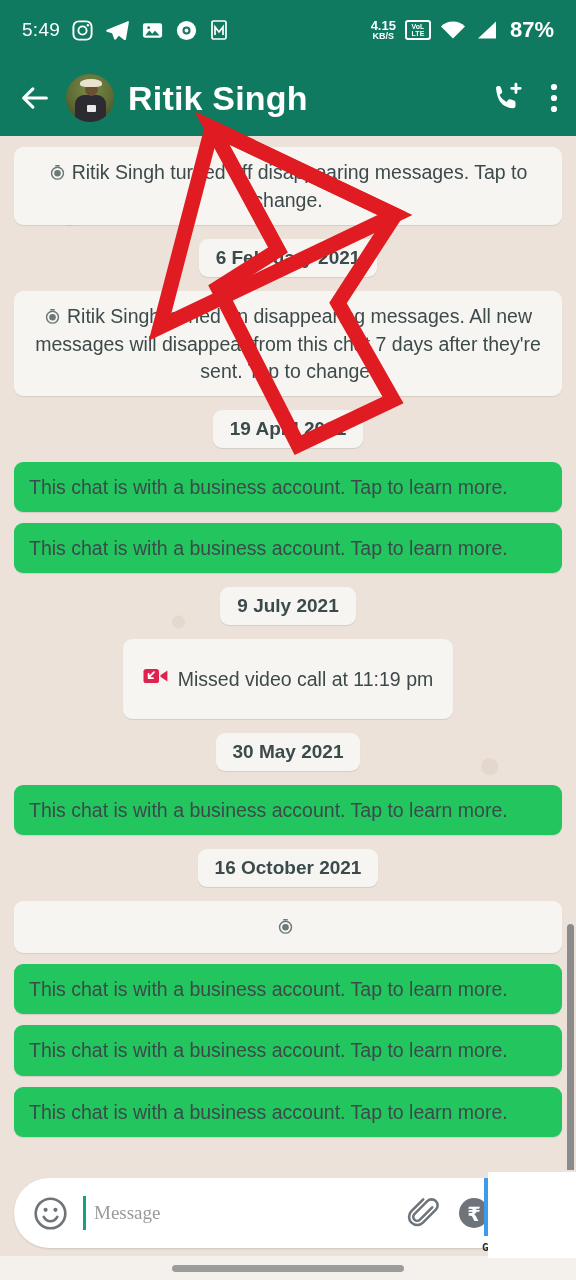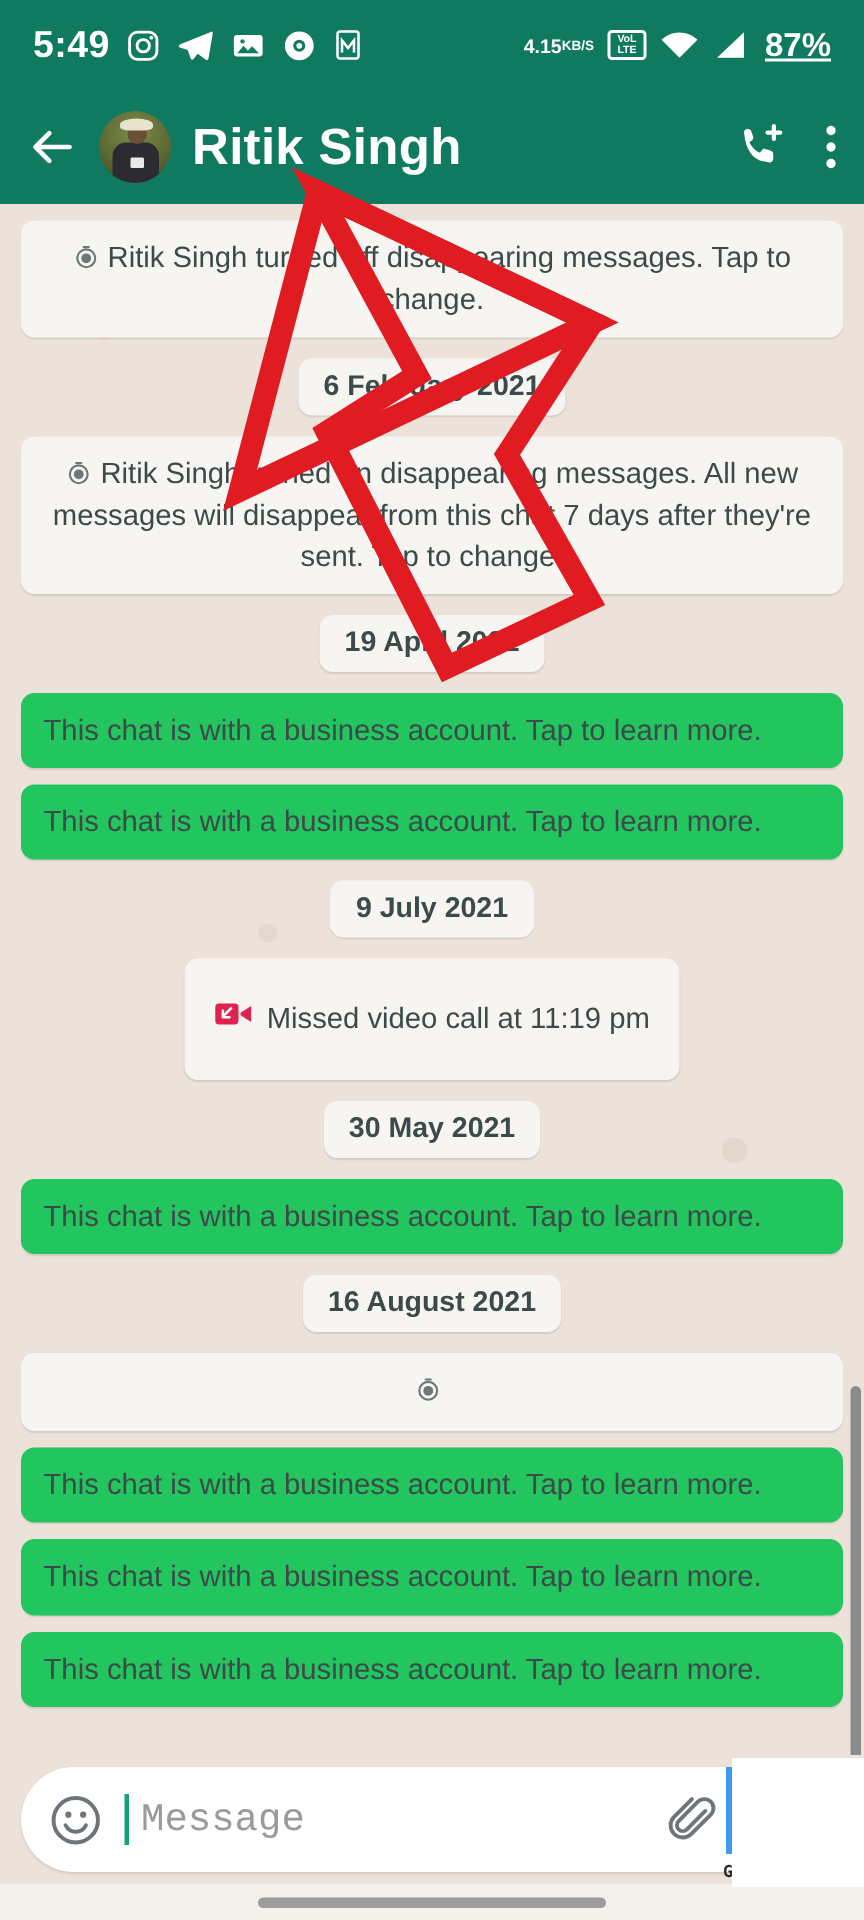--- a/index.html
+++ b/index.html
@@ -12,32 +12,32 @@
   }
 
   
   #status-bar {
     height:60px; background:#0F7A5F;
     display:flex; align-items:center;
     padding:0 22px; color:#fff;
     position:relative; z-index:5;
   }
   #status-left { display:flex; align-items:center; gap:11px; }
-  #status-clock { font-size:25px; font-weight:700; letter-spacing:.3px; }
+  #status-clock { font-size:19px; font-weight:400; letter-spacing:.3px; }
   .sicon { display:inline-flex; align-items:center; justify-content:center; }
   #status-right { margin-left:auto; display:flex; align-items:center; gap:9px; }
-  #net-speed { display:flex; flex-direction:row; align-items:center; line-height:1; }
+  #net-speed { display:flex; flex-direction:column; align-items:center; line-height:1; }
   #net-speed .n { font-size:13px; font-weight:600; }
   #net-speed .u { font-size:9px; font-weight:600; }
   #volte-badge {
     border:2px solid #fff; border-radius:3px;
     font-size:7px; font-weight:700; line-height:1.05;
     padding:1px 2px; text-align:center; width:26px;
   }
-  #battery-pct { font-size:22px; font-weight:700; margin-left:2px;text-decoration:underline; }
+  #battery-pct { font-size:22px; font-weight:700; margin-left:2px; }
 
   
   #app-bar {
     height:76px; background:#0F7A5F;
     display:flex; align-items:center;
     padding:0 18px; color:#fff; gap:14px;
     position:relative; z-index:5;
   }
   #back-arrow { width:34px; height:34px; flex:none; cursor:pointer; }
   #avatar {
@@ -116,22 +116,22 @@
     display:flex; align-items:center; padding:0 14px; gap:10px; z-index:4;
   }
   #input-pill {
     flex:1; height:70px; background:#fff; border-radius:35px;
     display:flex; align-items:center; padding:0 18px; gap:14px;
     box-shadow:0 1px 2px rgba(0,0,0,.13);
   }
   #emoji-button { flex:none; cursor:pointer; display:flex; }
   #caret { width:3px; height:34px; background:#14A37F; flex:none; }
   #message-input {
-    flex:1; border:none; outline:none; font-size:26px; color:#14532d;
-    font-family:Liberation Mono, monospace; background:transparent;
+    flex:1; border:none; outline:none; font-size:19px; color:#14532d;
+    font-family:Liberation Serif, serif; background:transparent;
     margin-left:-6px;
   }
   #message-input::placeholder { color:#9A9A9A; }
   .pill-action { flex:none; cursor:pointer; display:flex; align-items:center; }
 
   
   #annotation-arrow { position:absolute; left:0; top:0; width:576px; height:1280px;
     pointer-events:none; z-index:8; }
   #white-patch { position:absolute; right:0; bottom:22px; width:88px; height:86px;
     background:#fff; z-index:9; }
@@ -281,21 +281,21 @@
           <span>Missed video call at 11:19 pm</span>
         </div>
       </div>
       <div class="date-row">
         <div class="date-pill">30 May 2021</div>
       </div>
       <div class="sys-row">
         <div class="sys-bubble business wide"><span>This chat is with a business account. Tap to learn more.</span></div>
       </div>
       <div class="date-row">
-        <div class="date-pill">16 August 2021</div>
+        <div class="date-pill">16 October 2021</div>
       </div>
       <div class="sys-row">
         <div class="sys-bubble neutral wide"><span class="timer-icon"><svg width="17" height="17" viewBox="0 0 24 24">
               <circle cx="12" cy="13" r="8.4" fill="none" stroke="#6b7878" stroke-width="2"></circle>
               <circle cx="12" cy="13" r="4.6" fill="#6b7878"></circle>
               <path d="M9.6 2.4h4.8" stroke="#6b7878" stroke-width="2" stroke-linecap="round"></path>
             </svg></span></div>
       </div>
       <div class="sys-row">
         <div class="sys-bubble business wide"><span>This chat is with a business account. Tap to learn more.</span></div>

